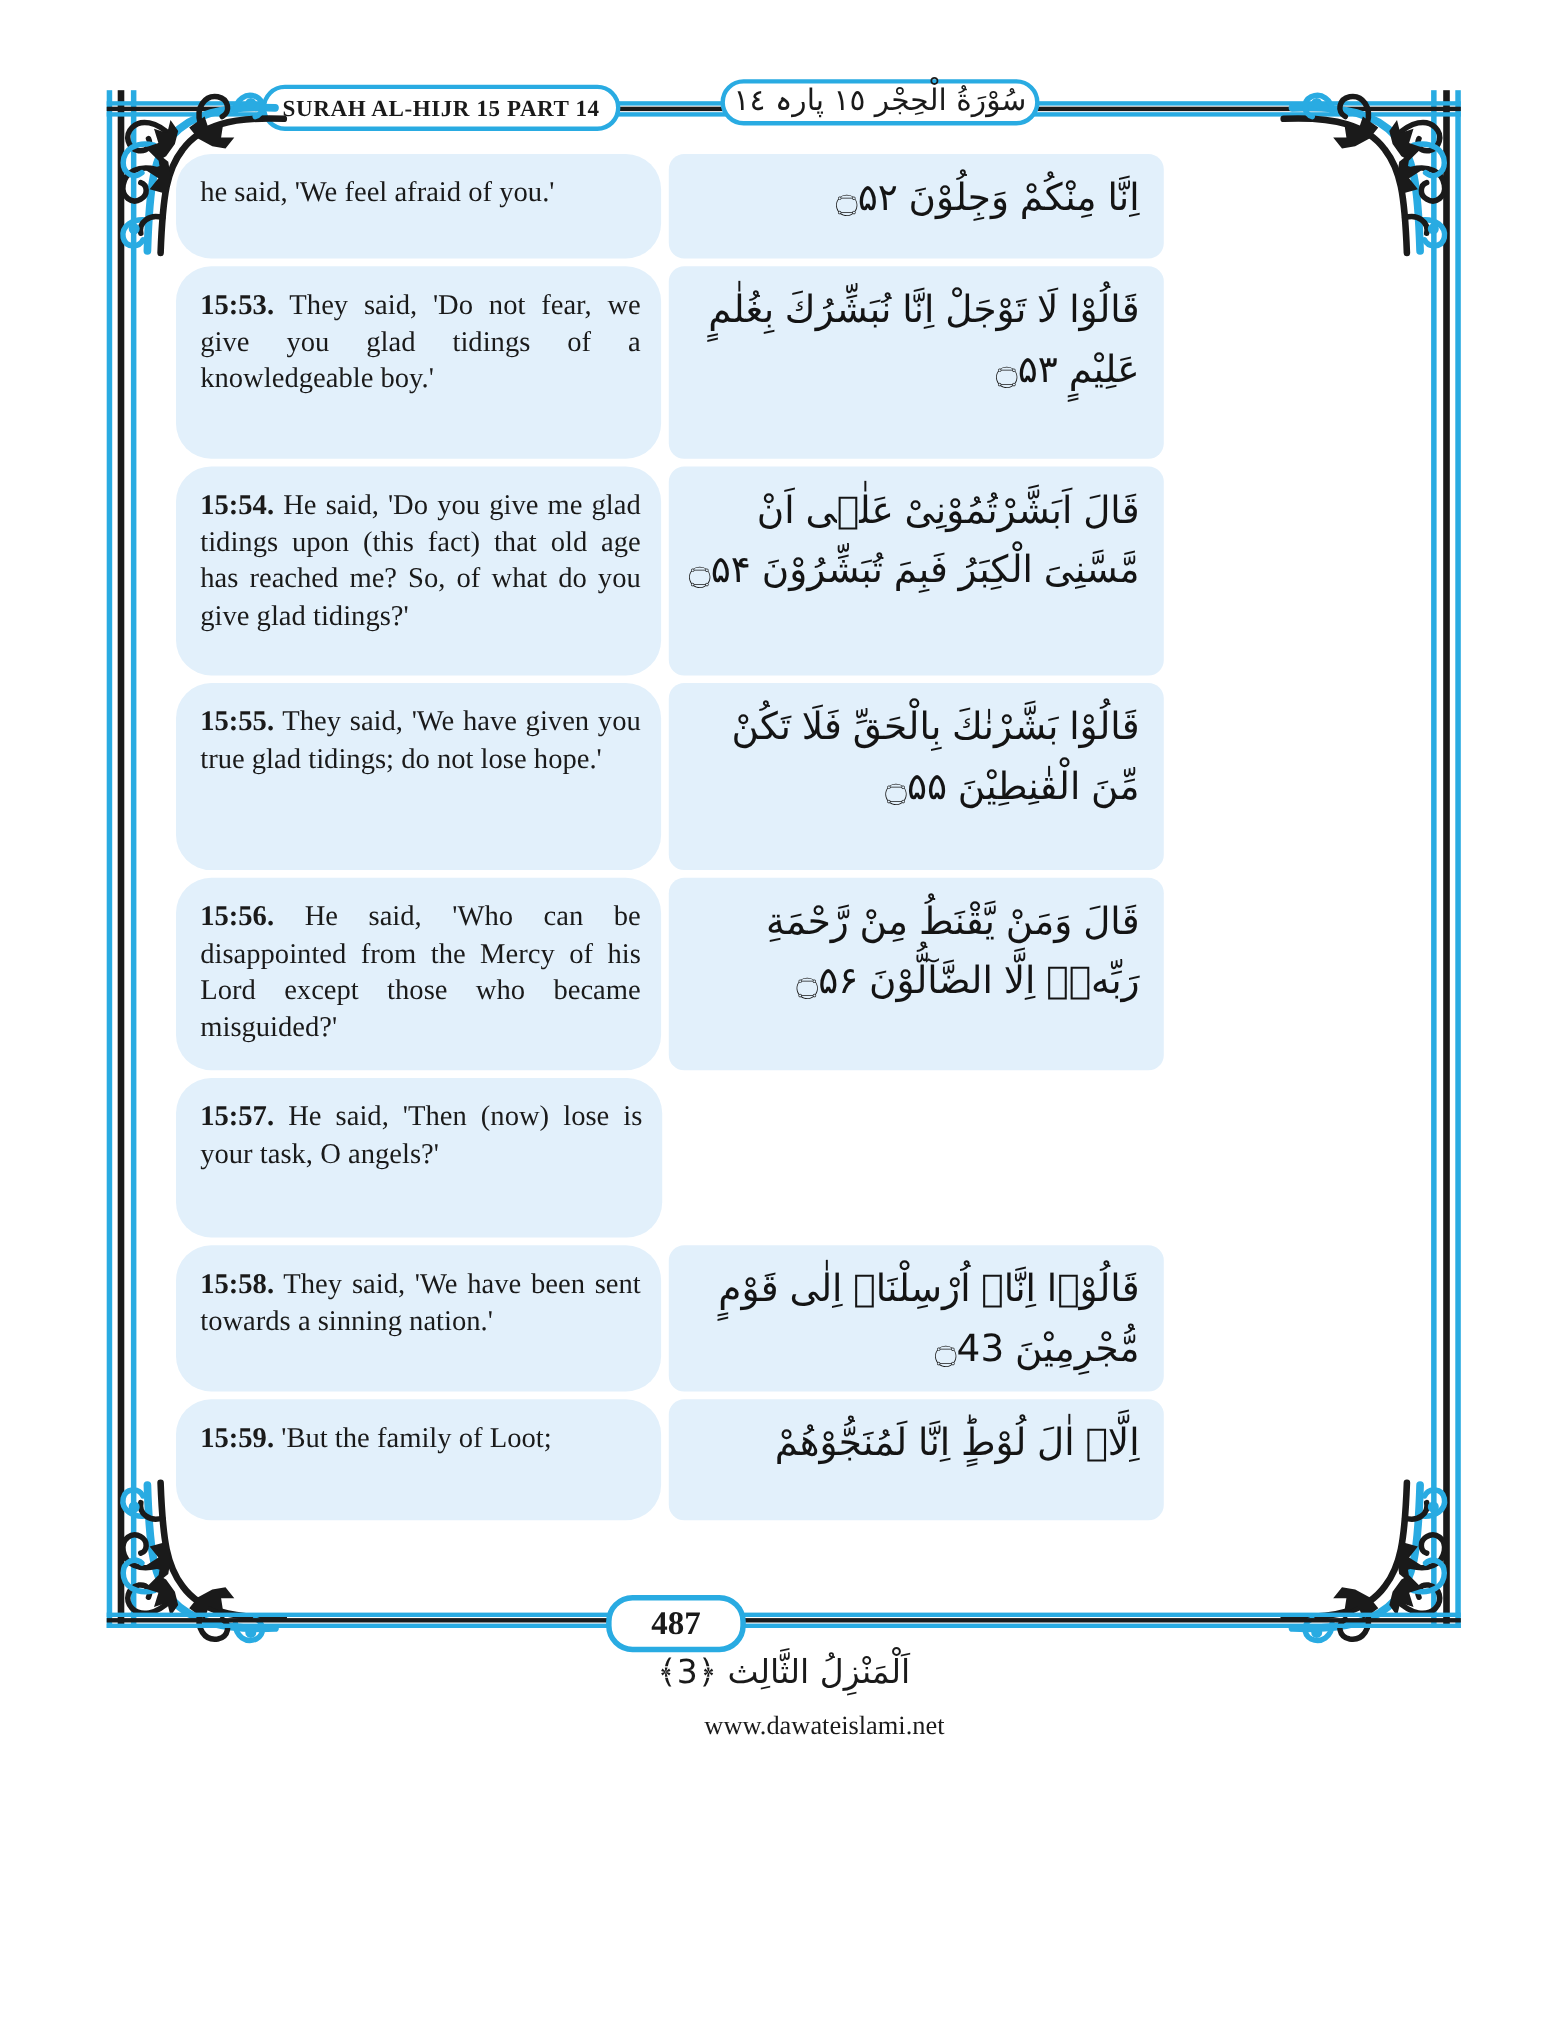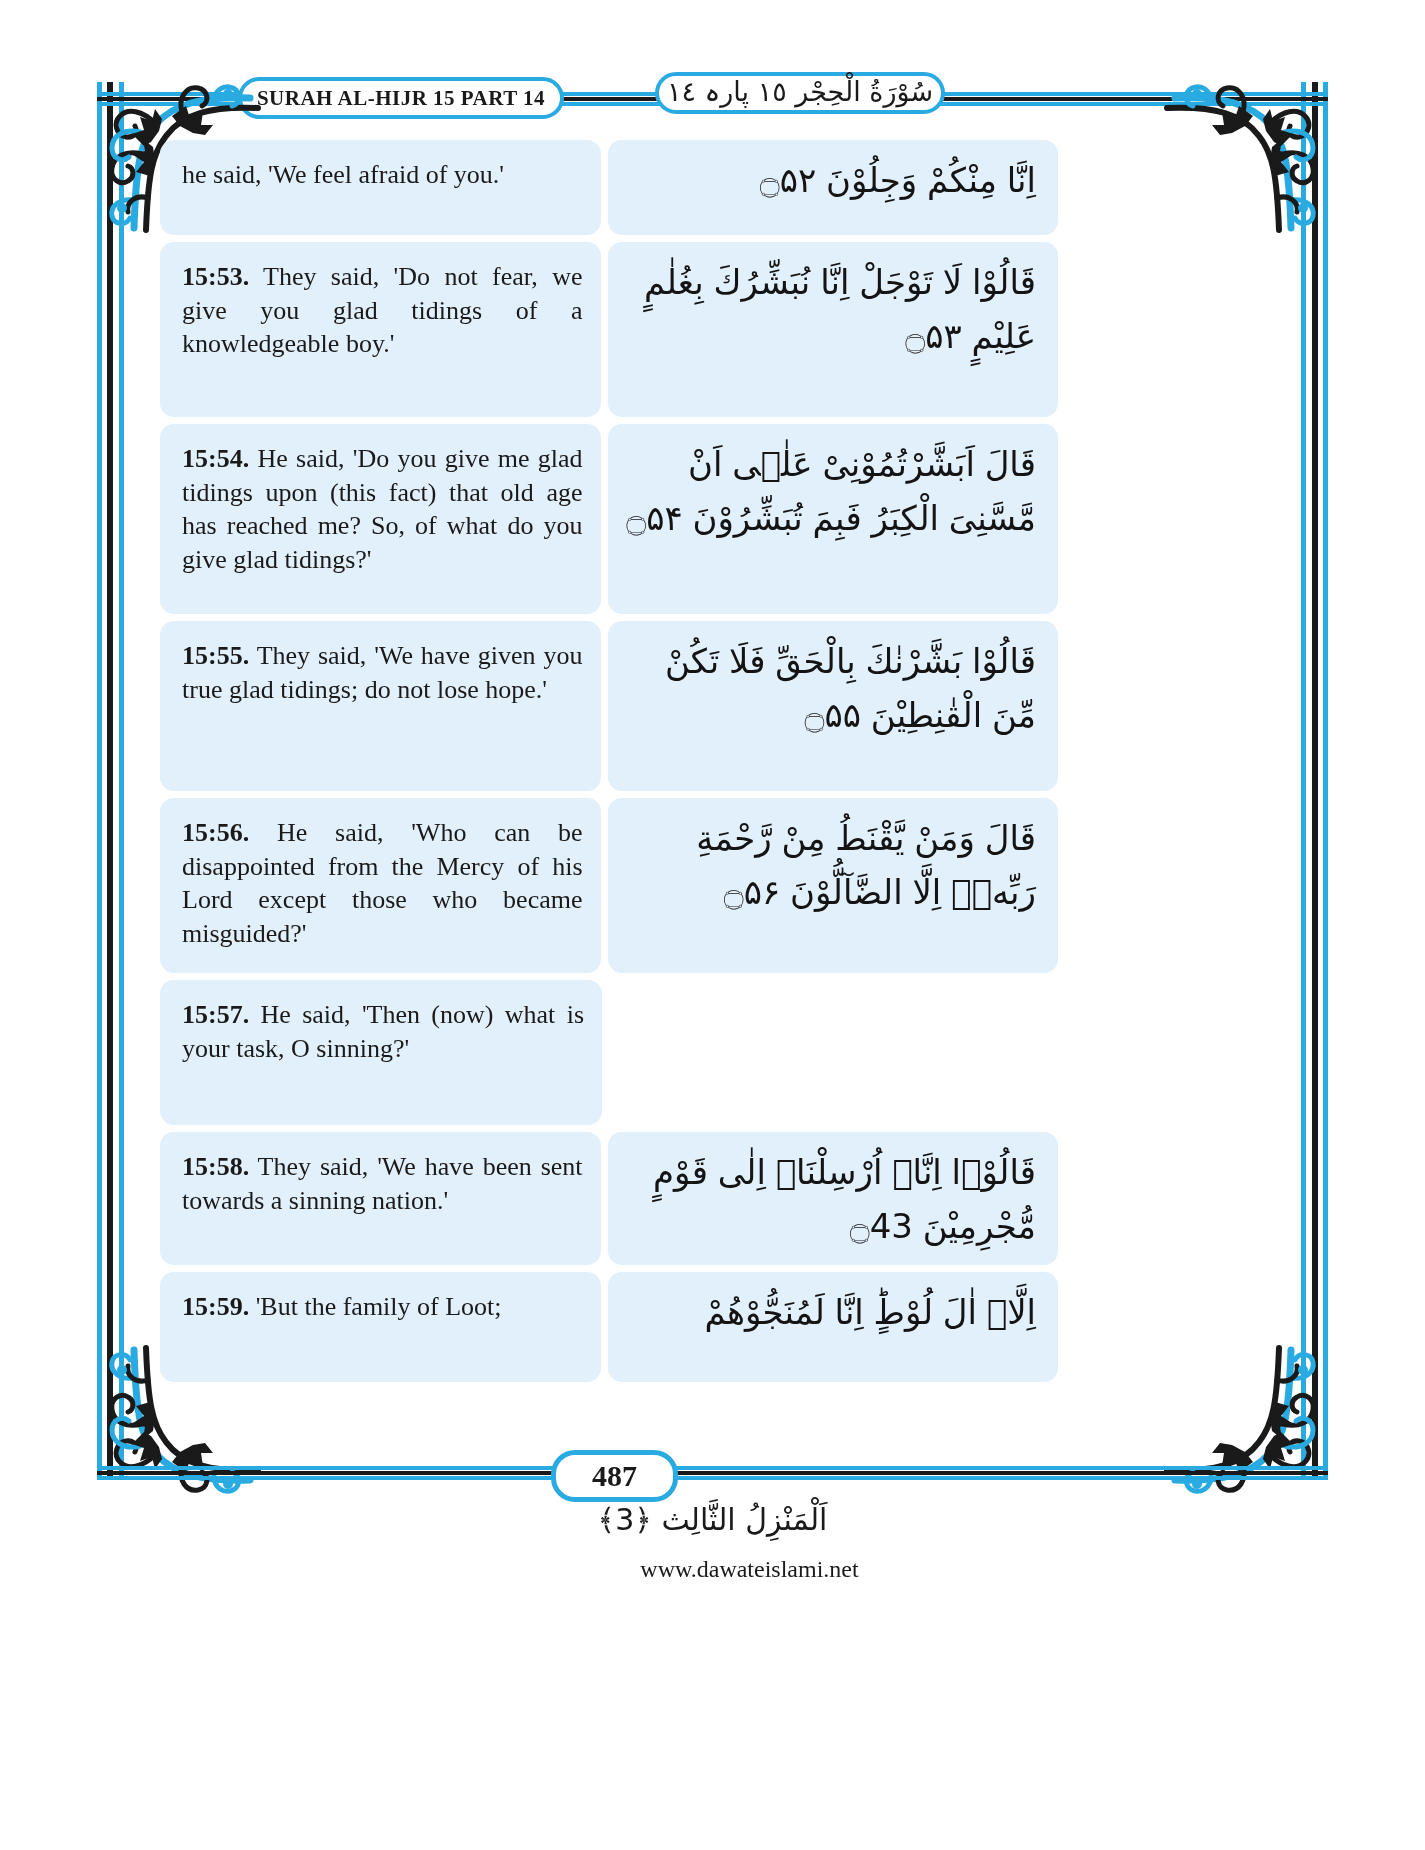--- a/index.html
+++ b/index.html
@@ -110,20 +110,21 @@
   .cell-en{
     width:442px;
     padding:18px 18px 14px 22px;
     font-family:"Liberation Serif", serif;
     font-size:26px;
     line-height:1.29;
     color:#1a1a1a;
     text-align:justify;
     text-align-last:left;
     hyphens:none;
+    border-radius:32px;
   }
   .cell-ar{
     width:452px;
     padding:14px 22px 12px 18px;
     font-family:"DejaVu Sans", sans-serif;
     font-size:34px;
     line-height:1.58;
     color:#141414;
     direction:rtl;
     text-align:right;
@@ -303,21 +304,21 @@
       </div>
       <div class="verse-row">
         <div class="cell cell-en" style="min-height: 170px;"><span class="vnum">15:55.</span> <span>They said, 'We have given you true glad tidings; do not lose hope.'</span></div>
         <div class="cell cell-ar" style="min-height: 170px;"><span>قَالُوْا بَشَّرْنٰكَ بِالْحَقِّ فَلَا تَكُنْ مِّنَ الْقٰنِطِيْنَ ۝۵۵</span></div>
       </div>
       <div class="verse-row">
         <div class="cell cell-en" style="min-height: 175px;"><span class="vnum">15:56.</span> <span>He said, 'Who can be disappointed from the Mercy of his Lord except those who became misguided?'</span></div>
         <div class="cell cell-ar" style="min-height: 175px;"><span>قَالَ وَمَنْ يَّقْنَطُ مِنْ رَّحْمَةِ رَبِّهٖۤ اِلَّا الضَّآلُّوْنَ ۝۵۶</span></div>
       </div>
       <div class="verse-row">
-        <div class="cell cell-en" style="min-height: 145px;"><span class="vnum">15:57.</span> <span>He said, 'Then (now) what is your task, O sinning?'</span></div>
+        <div class="cell cell-en" style="min-height: 145px;"><span class="vnum">15:57.</span> <span>He said, 'Then (now) lose is your task, O angels?'</span></div>
       </div>
       <div class="verse-row">
         <div class="cell cell-en" style="min-height: 130px;"><span class="vnum">15:58.</span> <span>They said, 'We have been sent towards a sinning nation.'</span></div>
         <div class="cell cell-ar" style="min-height: 130px;"><span>قَالُوْۤا اِنَّاۤ اُرْسِلْنَاۤ اِلٰى قَوْمٍ مُّجْرِمِيْنَ ۝43</span></div>
       </div>
       <div class="verse-row">
         <div class="cell cell-en" style="min-height: 110px;"><span class="vnum">15:59.</span> <span>'But the family of Loot;</span></div>
         <div class="cell cell-ar" style="min-height: 110px;"><span>اِلَّاۤ اٰلَ لُوْطٍؕ اِنَّا لَمُنَجُّوْهُمْ</span></div>
       </div>
     </div>

